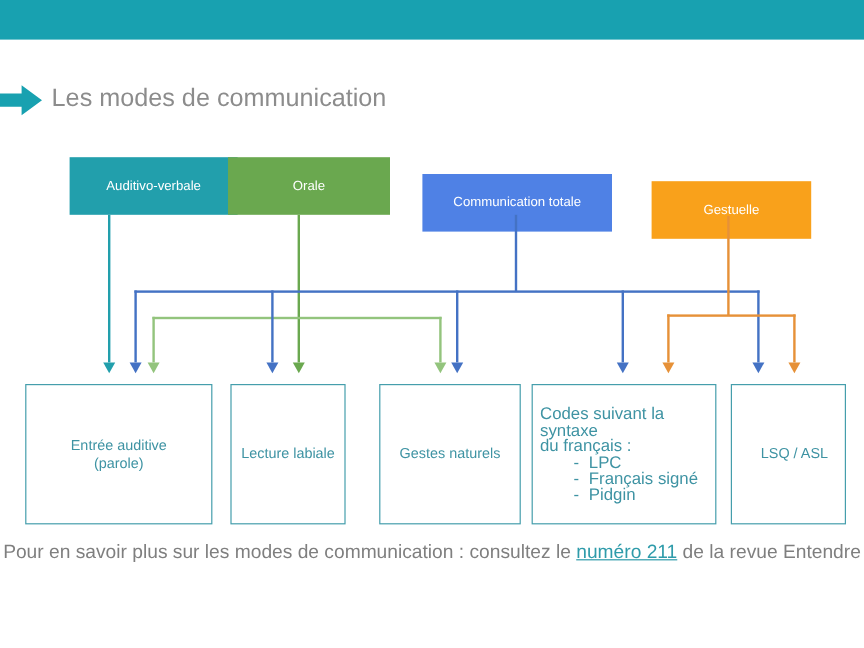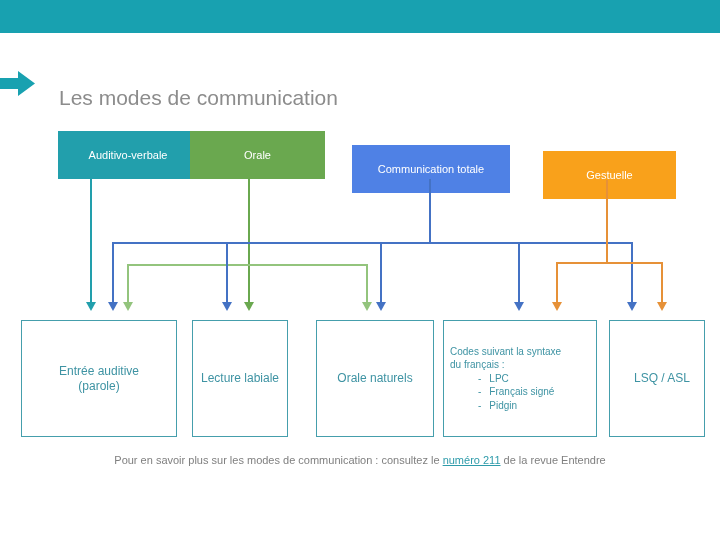--- a/index.html
+++ b/index.html
@@ -4,52 +4,52 @@
 <style>
   html,body{margin:0;padding:0;background:#fff;}
   .slide{
     position:relative;width:720px;height:540px;background:#ffffff;
     font-family:"Liberation Sans", sans-serif;overflow:hidden;
   }
   .topbar{position:absolute;left:0;top:0;width:720px;height:33px;background:#18A1B0;}
   .title-row{position:absolute;left:0;top:66px;width:720px;height:34px;}
   .bullet{position:absolute;left:0;top:4px;width:36px;height:27px;}
   .page-title{
-    position:absolute;left:43px;top:0;margin:16px;font-size:21px;font-weight:400;
+    position:absolute;left:43px;top:0;margin:0;font-size:21px;font-weight:400;
     color:#8C8C8C;line-height:32px;white-space:nowrap;
   }
   .tbox{
     position:absolute;top:131px;height:48px;display:flex;align-items:center;justify-content:center;
     color:#ffffff;font-size:11px;text-align:center;
   }
   .bbox{
     position:absolute;top:320px;height:117px;background:#ffffff;border:1px solid #459EAC;
     box-sizing:border-box;color:#3E93A3;font-size:12px;display:flex;flex-direction:column;
     align-items:center;justify-content:center;text-align:center;line-height:15px;
   }
-  .bbox.codes{align-items:flex-start;justify-content:center;text-align:left;font-size:10px;line-height:13.5px;padding-left:6px;padding-right:2px;}
+  .bbox.codes{align-items:flex-start;justify-content:center;text-align:left;font-size:14px;line-height:13.5px;padding-left:6px;padding-right:2px;}
   .codes-item{display:block;white-space:nowrap;}
   .codes-item .dash{display:inline-block;margin-left:28px;}
   .codes-item .it{display:inline-block;margin-left:8px;}
   .v{position:absolute;width:2px;}
   .h{position:absolute;height:2px;}
   .teal-l{background:#229FAC;}
   .green-l{background:#6AA84F;}
   .blue-l{background:#4472C4;}
   .lgreen-l{background:#93C47D;}
   .orange-l{background:#E69138;}
   .arr{position:absolute;width:0;height:0;border-left:5px solid transparent;border-right:5px solid transparent;border-top:9px solid #000;}
   .arr.teal{border-top-color:#229FAC;}
   .arr.green{border-top-color:#6AA84F;}
   .arr.blue{border-top-color:#4472C4;}
   .arr.lgreen{border-top-color:#93C47D;}
   .arr.orange{border-top-color:#E69138;}
   .footer{
     position:absolute;left:0;top:453px;width:720px;text-align:center;
-    font-size:11px;color:#7F7F7F;line-height:15px;
+    font-size:16px;color:#7F7F7F;line-height:15px;
   }
   .footer a{color:#2E9BAA;text-decoration:underline;cursor:pointer;}
 </style>
 </head>
 <body>
 
 <div class="slide">
 
   <div class="topbar"></div>
 
@@ -98,21 +98,21 @@
   <div class="arr orange" style="left:657px;top:302px;"></div>
 
   <div class="bbox" style="left:21px;width:156px;">
     <span>Entrée auditive</span>
     <span>(parole)</span>
   </div>
   <div class="bbox" style="left:192px;width:96px;">
     <span>Lecture labiale</span>
   </div>
   <div class="bbox" style="left:316px;width:118px;">
-    <span>Orale naturels</span>
+    <span>Gestes naturels</span>
   </div>
   <div class="bbox codes" style="left:443px;width:154px;">
     <span class="codes-line">Codes suivant la syntaxe</span>
     <span class="codes-line">du français :</span>
     <span class="codes-item"><span class="dash">-</span><span class="it">LPC</span></span>
     <span class="codes-item"><span class="dash">-</span><span class="it">Français signé</span></span>
     <span class="codes-item"><span class="dash">-</span><span class="it">Pidgin</span></span>
   </div>
   <div class="bbox" style="left:609px;width:96px;padding-left:10px;">
     <span>LSQ / ASL</span>

